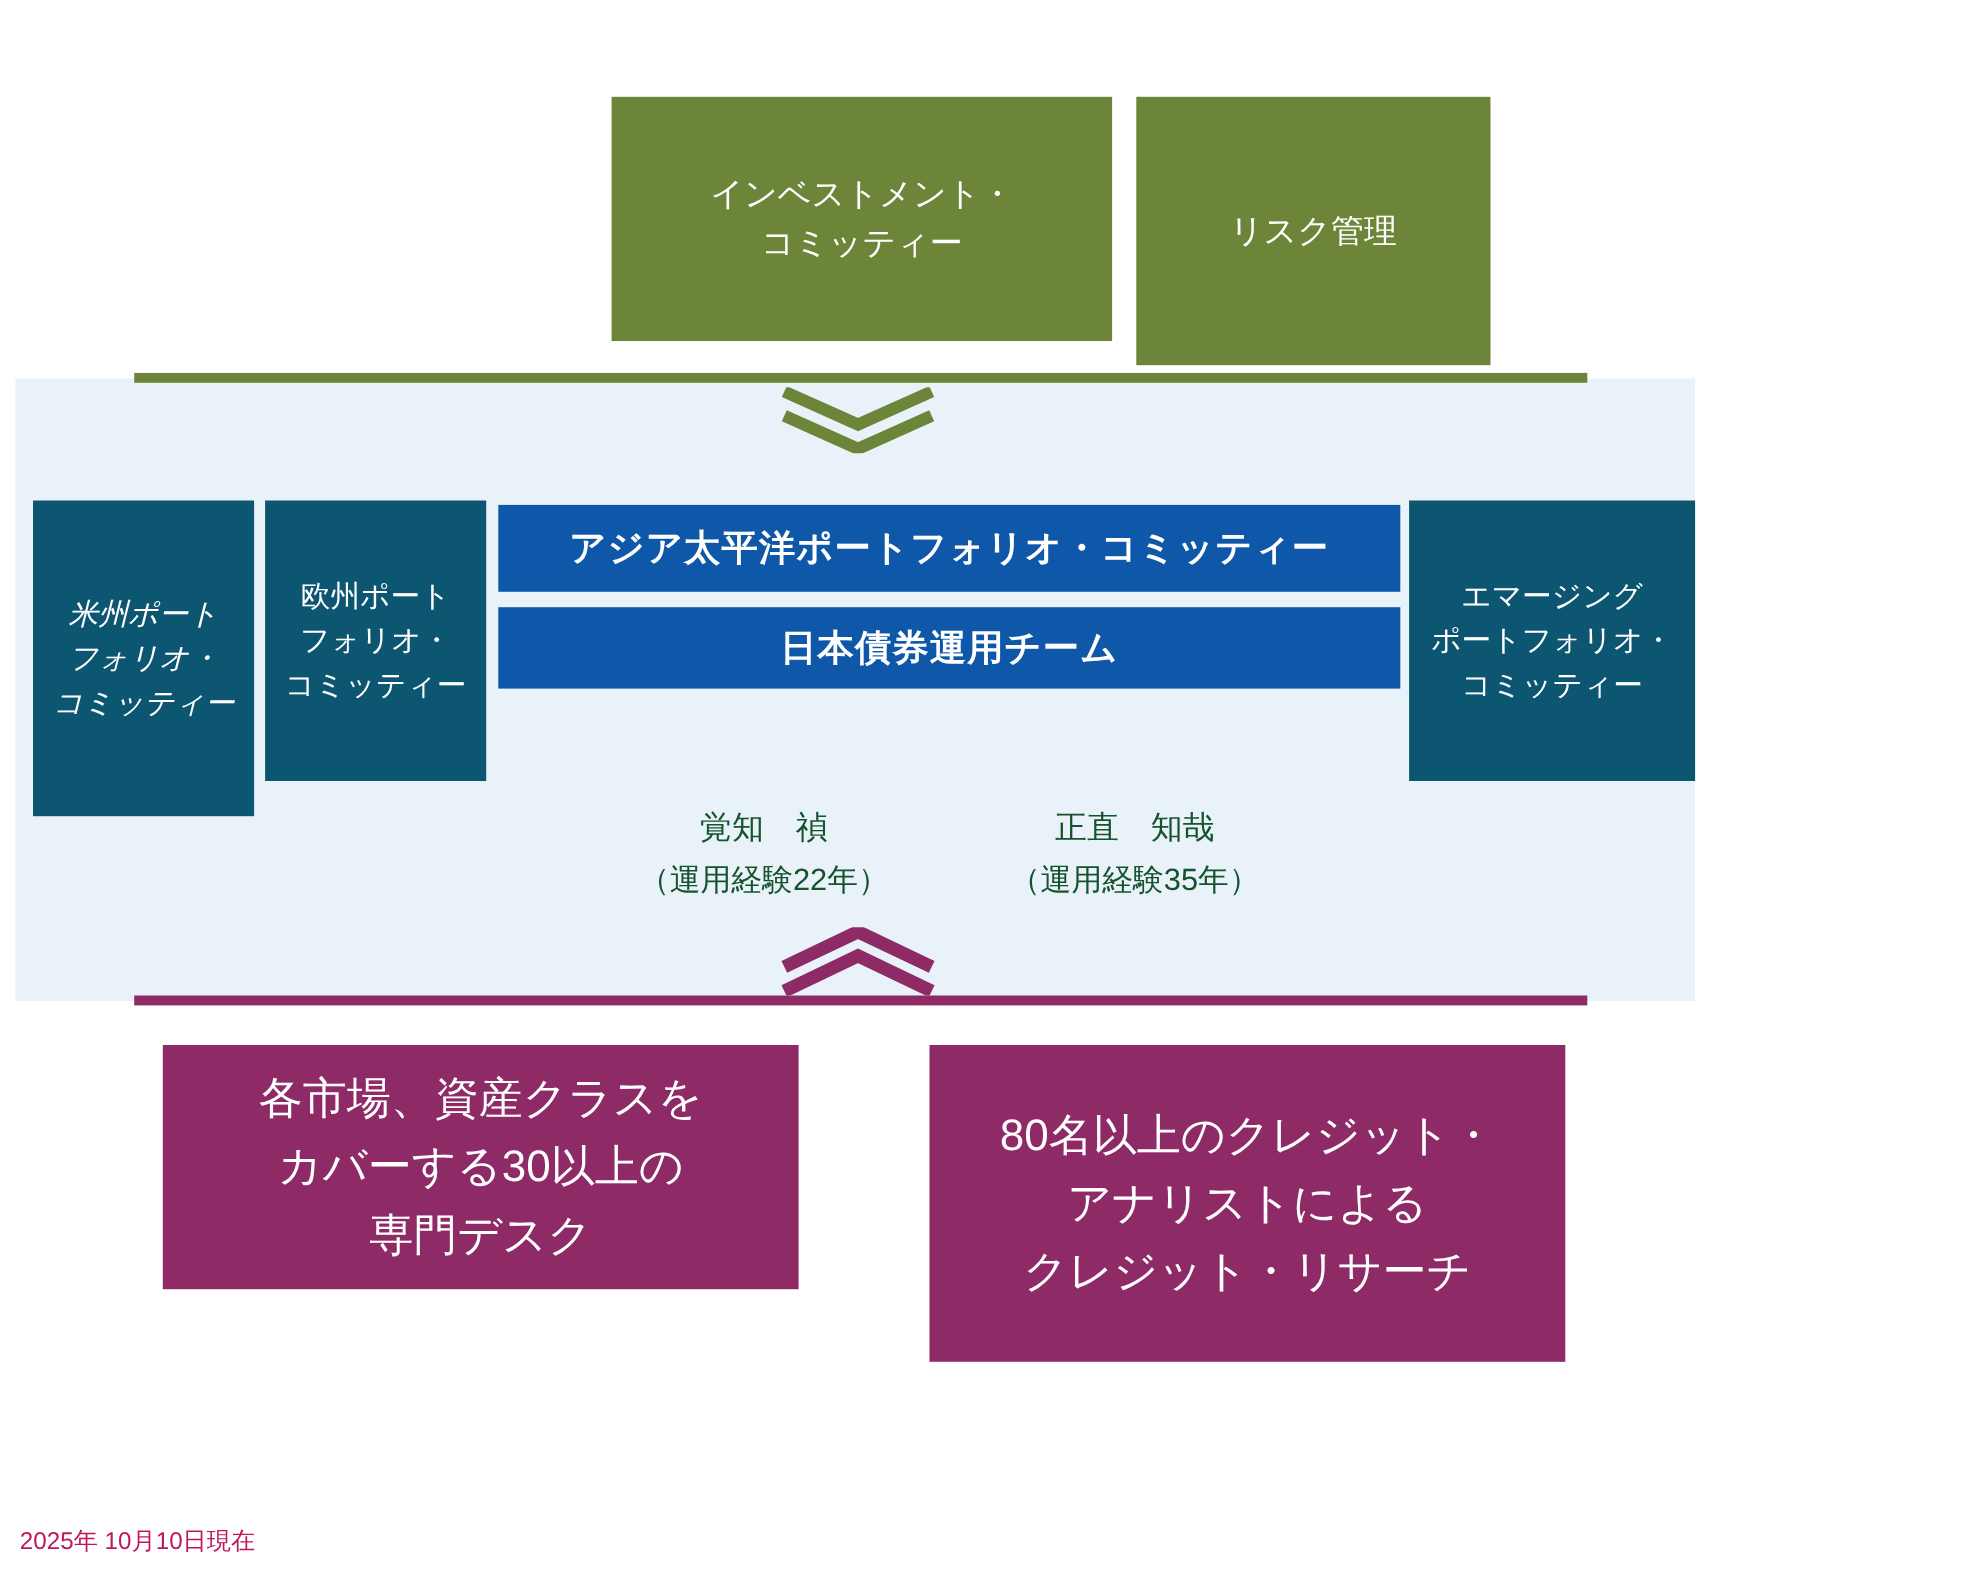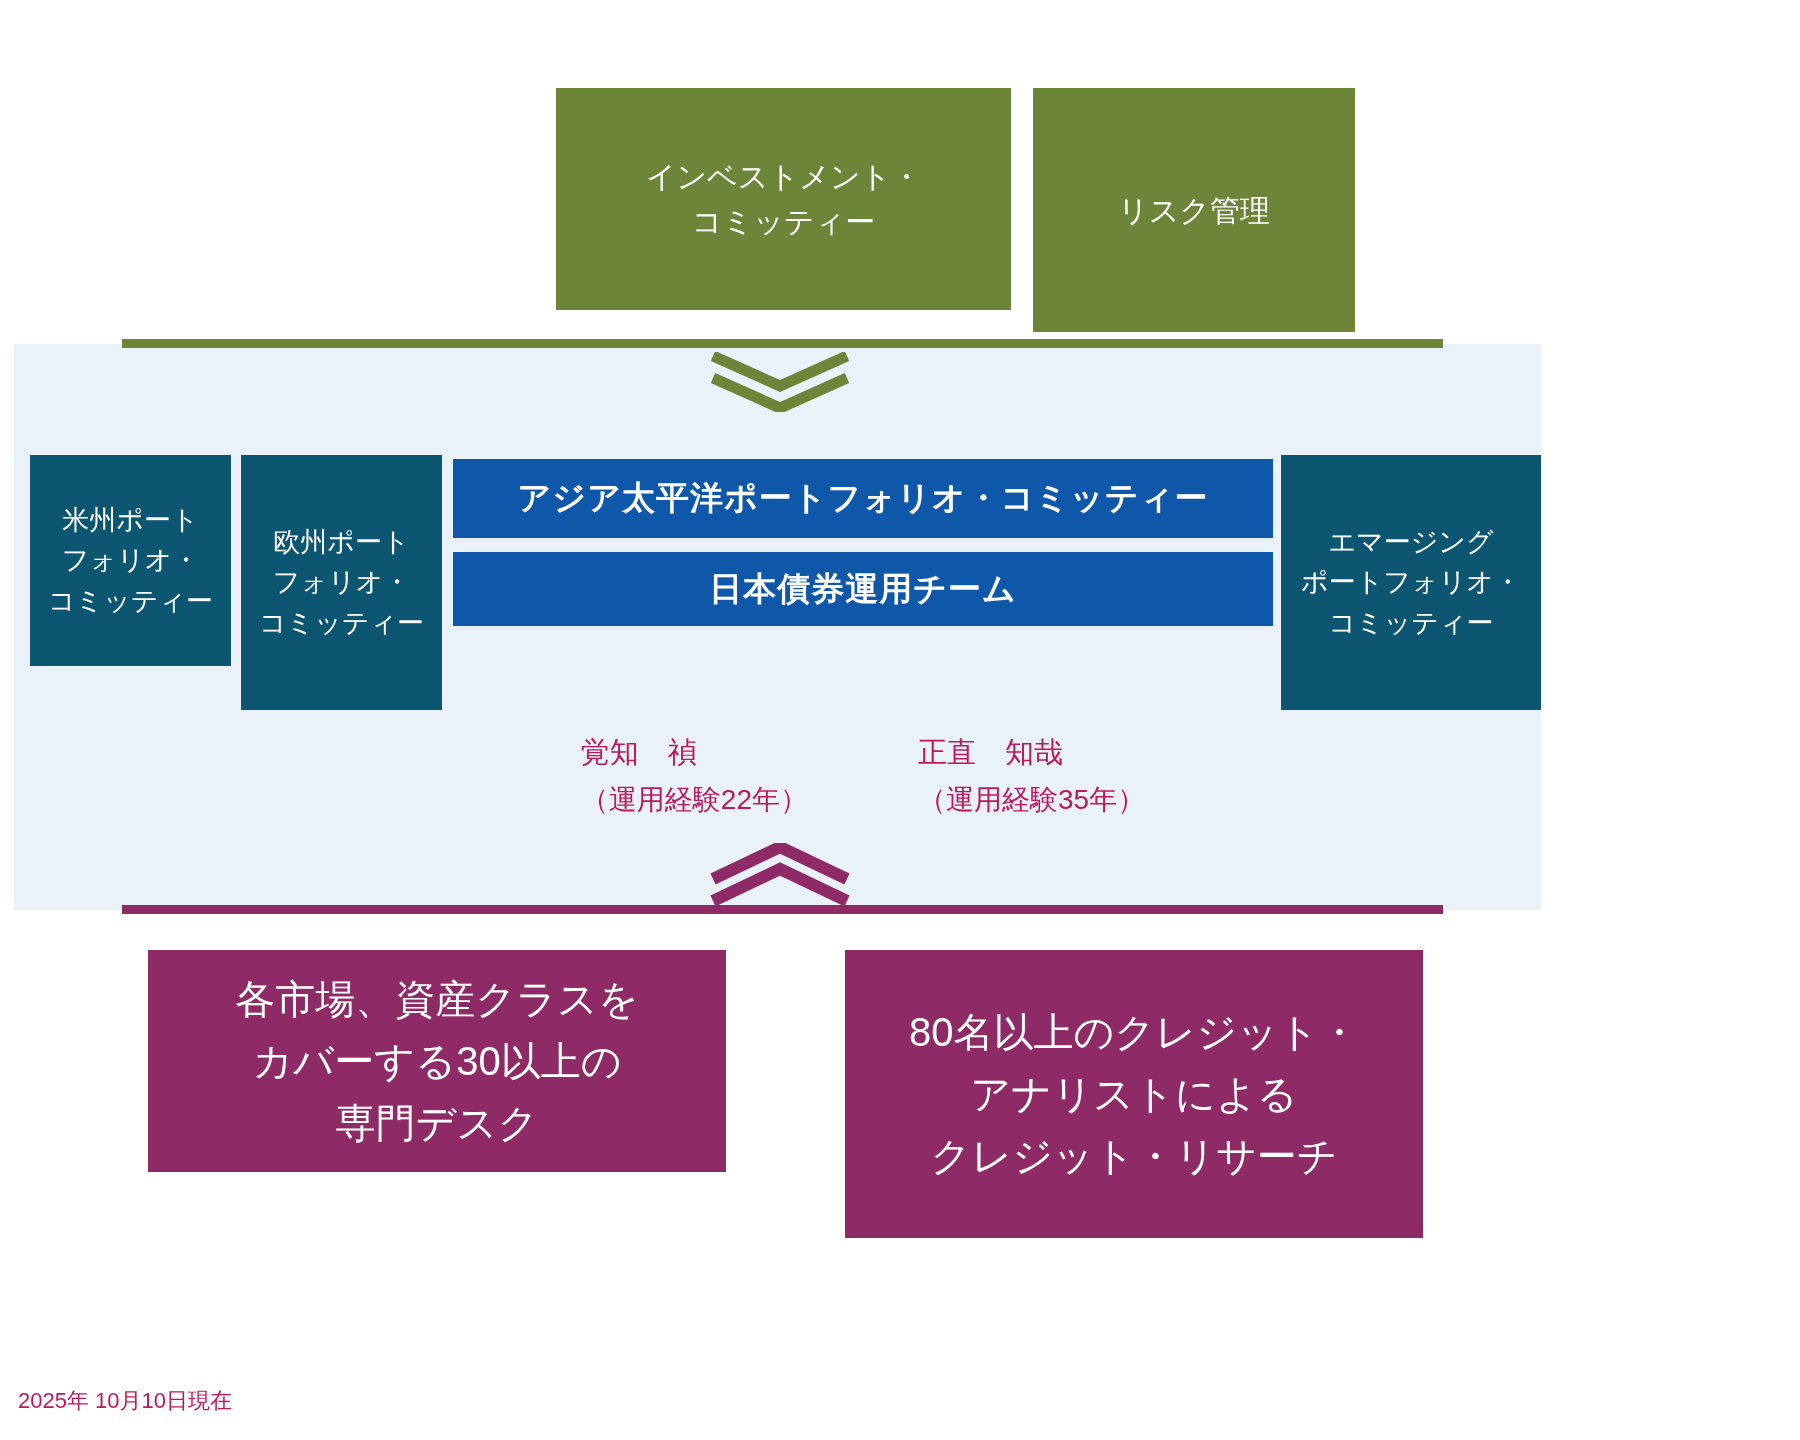--- a/index.html
+++ b/index.html
@@ -41,21 +41,21 @@
   }
 
   .hline { position: absolute; height: 9px; }
   .green-line  { left: 122px; top: 339px; width: 1321px; background: #6c8539; }
   .purple-line { left: 122px; top: 905px; width: 1321px; background: #8e2b67; }
 
   .chev { position: absolute; }
   .chev-down { left: 705px; top: 352px; }
   .chev-up   { left: 705px; top: 843px; }
 
-  .t-left1 { left: 30px;   top: 455px; width: 201px; height: 211px; }
+  .t-left1 { left: 30px;   top: 455px; width: 201px; height: 287px; font-style: italic; }
   .t-left2 { left: 241px;  top: 455px; width: 201px; height: 255px; }
   .t-right { left: 1281px; top: 455px; width: 260px; height: 255px; }
 
   .bar1 { left: 453px; top: 459px; width: 820px; height: 79px; }
   .bar2 { left: 453px; top: 552px; width: 820px; height: 74px; }
 
   .pm-label {
     position: absolute;
     left: 453px; top: 662px; width: 820px;
     text-align: center;
@@ -63,21 +63,21 @@
     color: #1c3c62;
   }
 
   .managers {
     position: absolute;
     left: 453px; top: 733px; width: 820px;
     display: flex;
     justify-content: center;
     gap: 110px;
   }
-  .manager { color: #be185d; }
+  .manager { text-align: center; color: #14532d; }
   .m-name { font-size: 29px; margin-bottom: 8px; }
   .m-exp  { font-size: 28px; }
 
   .p-box1 { left: 148px; top: 950px; width: 578px; height: 222px; }
   .p-box2 { left: 845px; top: 950px; width: 578px; height: 288px; }
 
   .footer-note {
     position: absolute;
     left: 18px; top: 1386px;
     font-size: 22px;

